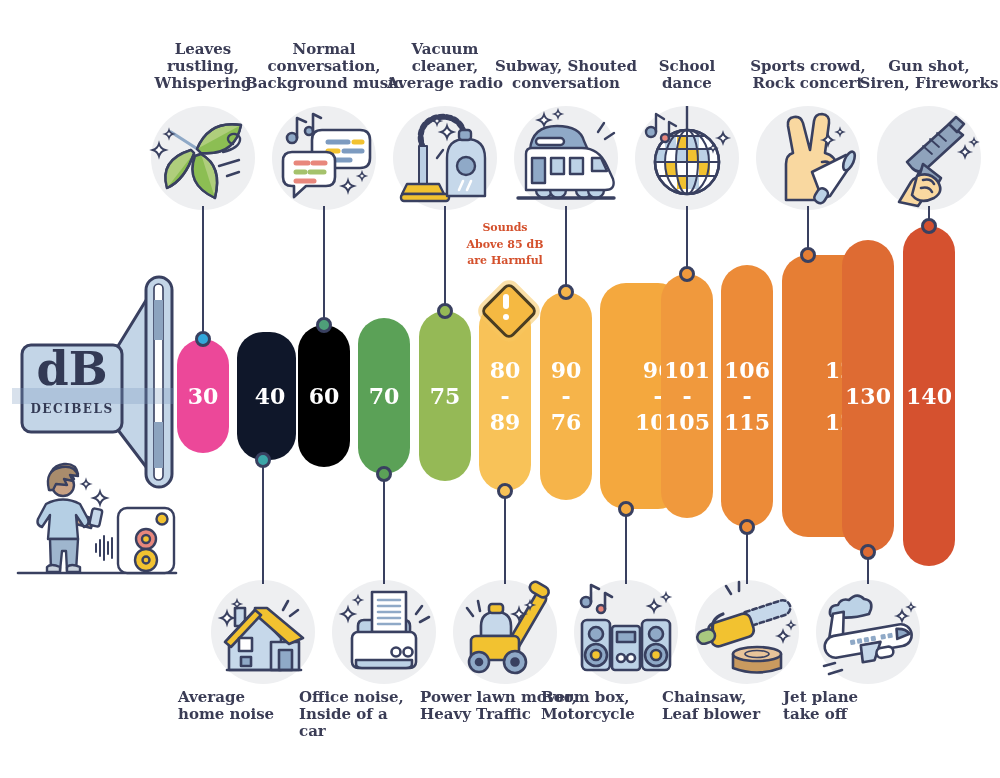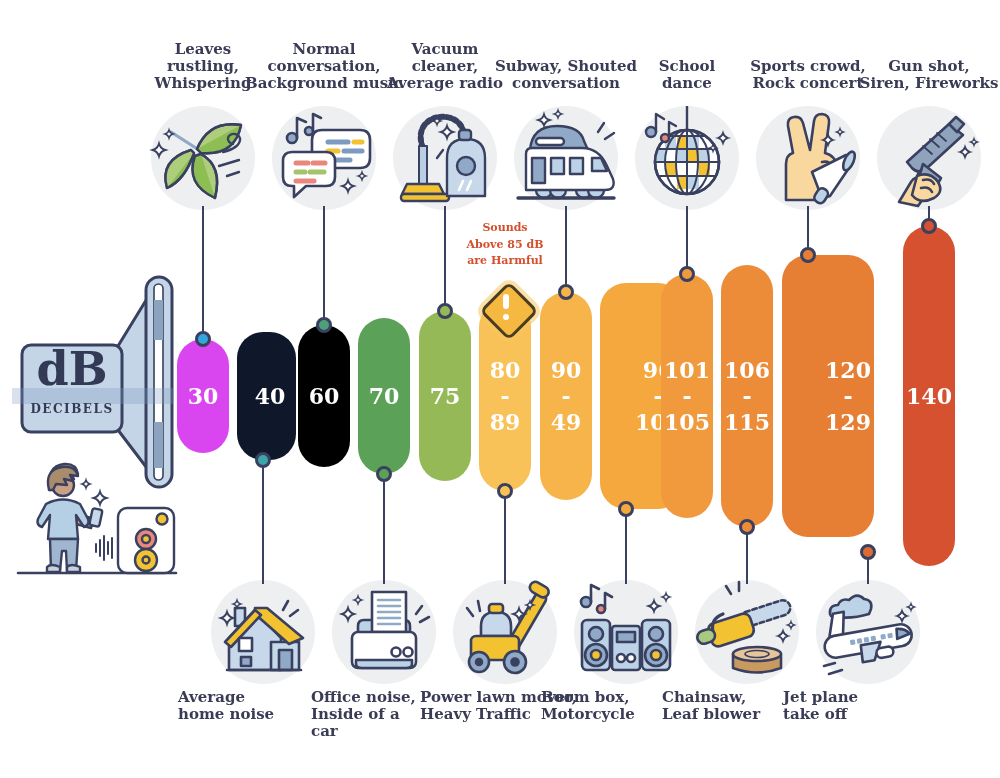--- a/index.html
+++ b/index.html
@@ -215,21 +215,21 @@
       <path d="M46,58 l18,14 -10,18 q-12,3 -15,-9 Z" fill="#8FA3BC"></path>
       <path d="M44,64 q-7,7 0,12" fill="none"></path>
       <path d="M46,40 l9,8 M53,33 l9,8 M60,27 l9,8" fill="none" stroke-width="1.8"></path>
       <path d="M40,70 q13,-5 21,6 q6,10 -4,16 q-14,7 -22,-3 Z" fill="#F9D8A0"></path>
       <path d="M46,74 q8,-2 11,4 M44,82 q8,-2 11,4" fill="none"></path>
     </g>
     <use href="#spk" transform="translate(88,46) scale(0.7)" fill="#fff" stroke="#394060" stroke-width="2.6"></use>
     <use href="#spk" transform="translate(97,36) scale(0.45)" fill="#fff" stroke="#394060" stroke-width="3.4"></use>
   </svg>
 
-  <div class="bar" style="left: 177px; top: 339px; height: 114px; background: #d946ef;">
+  <div class="bar" style="left: 177px; top: 339px; height: 114px; background: #ec4899;">
       <span class="bar-label">30</span>
     </div>
   <div class="bar" style="left: 237px; top: 332px; height: 128px; background: #0f172a; padding-left: 7px;">
       <span class="bar-label">40</span>
     </div>
   <div class="bar" style="left: 298px; top: 325px; height: 142px; background: #000000;">
       <span class="bar-label">60</span>
     </div>
   <div class="bar" style="left: 358px; top: 318px; height: 156px; background: rgb(91, 161, 87);">
       <span class="bar-label">70</span>
@@ -238,41 +238,44 @@
       <span class="bar-label">75</span>
     </div>
   <div class="bar" style="left: 479px; top: 301px; height: 190px; background: rgb(248, 194, 88);">
       <span class="bar-label">80
 -
 89</span>
     </div>
   <div class="bar" style="left: 540px; top: 292px; height: 208px; background: rgb(246, 180, 74);">
       <span class="bar-label">90
 -
-49</span>
+76</span>
     </div>
   <div class="bar" style="left: 600px; top: 283px; height: 226px; background: rgb(244, 168, 62); padding-left: 32px;">
       <span class="bar-label">96
 -
 100</span>
     </div>
   <div class="bar" style="left: 661px; top: 274px; height: 244px; background: rgb(240, 153, 61);">
       <span class="bar-label">101
 -
 105</span>
     </div>
   <div class="bar" style="left: 721px; top: 265px; height: 262px; background: rgb(236, 139, 56);">
       <span class="bar-label">106
 -
 115</span>
     </div>
   <div class="bar" style="left: 782px; top: 255px; height: 282px; background: rgb(230, 126, 52); padding-left: 40px;">
       <span class="bar-label">120
 -
 129</span>
+    </div>
+  <div class="bar" style="left: 842px; top: 240px; height: 312px; background: rgb(222, 107, 51);">
+      <span class="bar-label">130</span>
     </div>
   <div class="bar" style="left: 903px; top: 226px; height: 340px; background: rgb(213, 81, 47);">
       <span class="bar-label">140</span>
     </div>
 
   <div class="cline" style="left:202px;top:206px;height:133px"></div>
   <div class="cline" style="left:323px;top:206px;height:119px"></div>
   <div class="cline" style="left:444px;top:206px;height:105px"></div>
   <div class="cline" style="left:565px;top:206px;height:86px"></div>
   <div class="cline" style="left:686px;top:206px;height:68px"></div>
@@ -463,21 +466,21 @@
         <rect x="58" y="70" width="17" height="10" rx="5" fill="#fff"></rect>
       </g>
       <path d="M8,86 l11,-3 M13,94 l13,-4" fill="none"></path>
     </g>
     <use href="#spk" transform="translate(86,36) scale(0.7)" fill="#fff" stroke="#394060" stroke-width="2.6"></use>
     <use href="#spk" transform="translate(95,27) scale(0.45)" fill="#fff" stroke="#394060" stroke-width="3.4"></use>
   </svg>
 
   <div class="botlabel" style="left:178px;top:689px">Average
 home noise</div>
-  <div class="botlabel" style="left:311px;top:689px">Office noise,
+  <div class="botlabel" style="left:299px;top:689px">Office noise,
 Inside of a
 car</div>
   <div class="botlabel" style="left:420px;top:689px">Power lawn mover,
 Heavy Traffic</div>
   <div class="botlabel" style="left:541px;top:689px">Boom box,
 Motorcycle</div>
   <div class="botlabel" style="left:662px;top:689px">Chainsaw,
 Leaf blower</div>
   <div class="botlabel" style="left:783px;top:689px">Jet plane
 take off</div>

